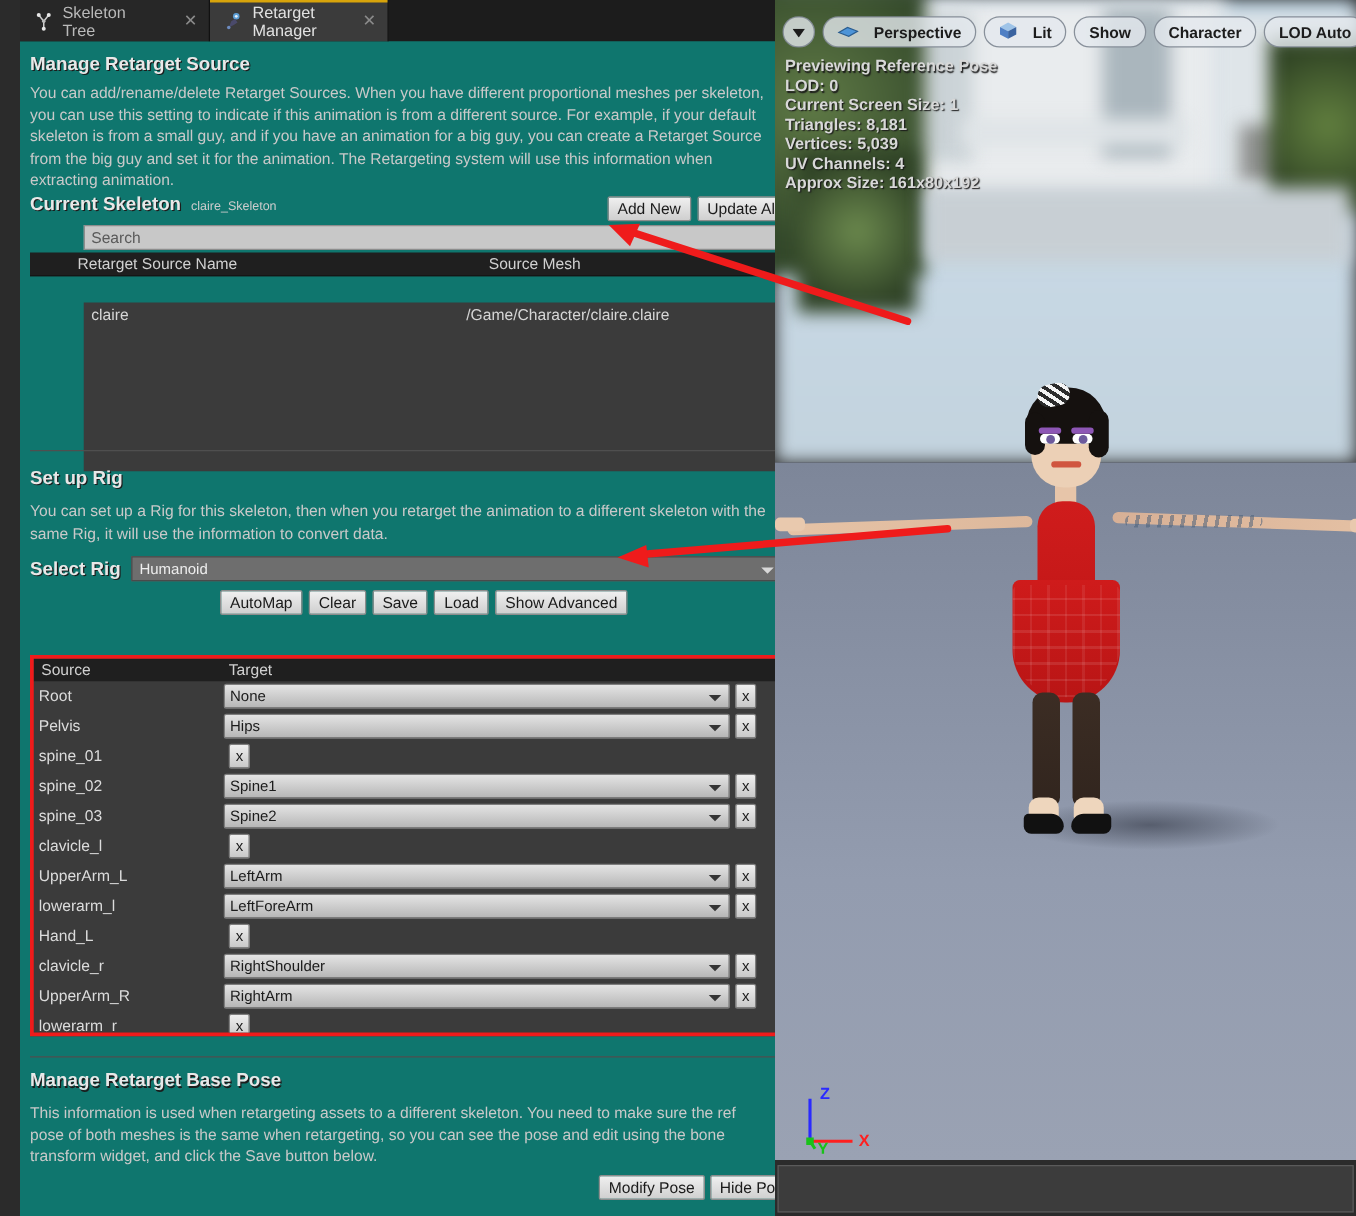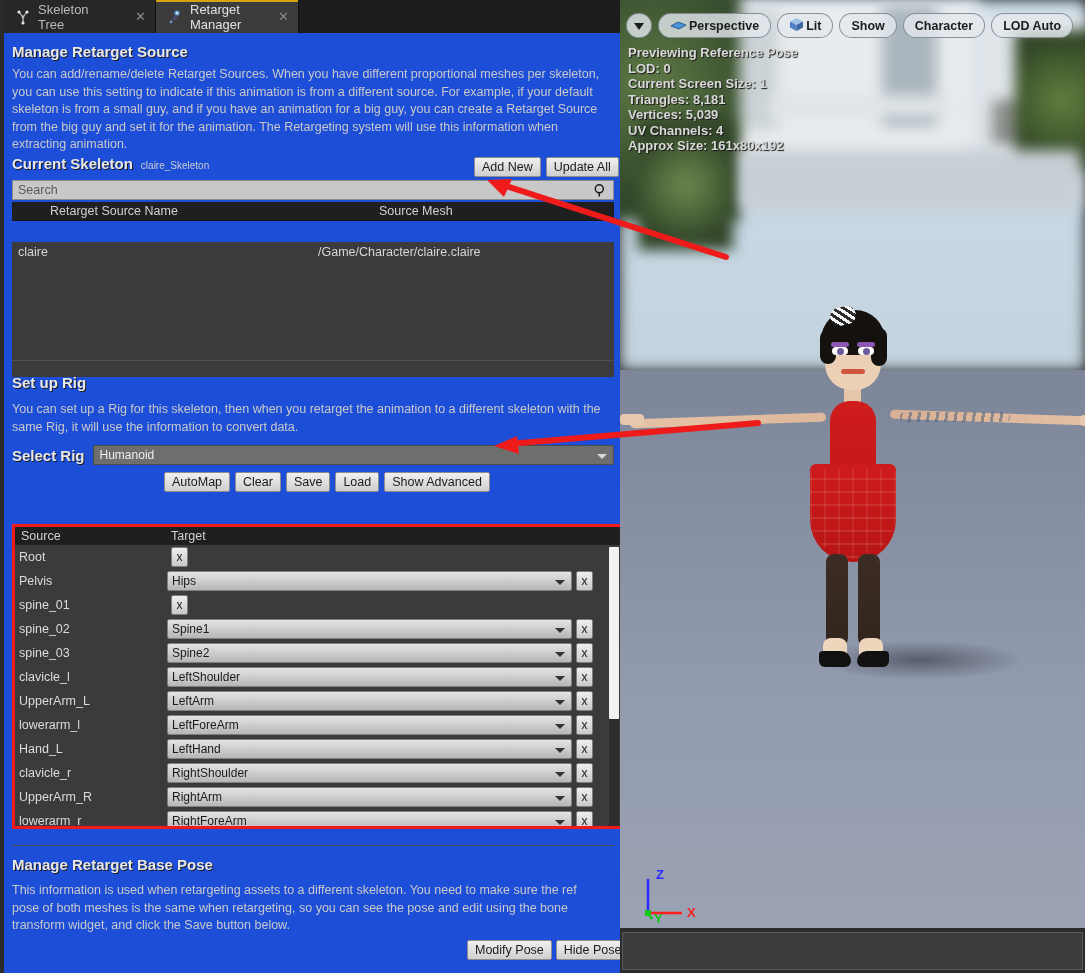--- a/index.html
+++ b/index.html
@@ -6,22 +6,23 @@
   html, body {
     width: 1085px; height: 973px;
     background: #2b2b2b;
     font-family: "Liberation Sans", sans-serif;
     overflow: hidden;
   }
   #app { position: relative; width: 1085px; height: 973px; }
 
   
   #left-panel {
-    position: absolute; left: 4px; top: 0; width: 620px; height: 973px;
-    background: #1d4ed8;
+    position: absolute; left: 16px; top: 0; width: 620px; height: 973px;
+    background: #0f766e;
+    padding-left: 43px;
   }
 
   
   .tabstrip {
     position: absolute; left: 0; top: 0; width: 620px; height: 33px;
     background: #1c1c1c;
     display: flex; align-items: flex-end;
   }
   .tab {
     height: 33px; display: flex; align-items: center; gap: 7px;
@@ -171,21 +172,21 @@
 
   
   #vp-toolbar {
     position: absolute; left: 6px; top: 13px; display: flex; gap: 6px;
     align-items: center; z-index: 20;
   }
   .vp-btn {
     height: 25px; border-radius: 13px; padding: 0 11px;
     background: rgba(228,232,238,.80);
     border: 1px solid rgba(120,128,140,.85);
-    display: flex; align-items: center; gap: 2px;
+    display: flex; align-items: center; gap: 12px;
     font-size: 12.5px; font-weight: bold; color: #1c1c1c;
     white-space: nowrap;
   }
   .vp-btn.sq { padding: 0 7px; }
 
   
   #vp-stats {
     position: absolute; left: 8px; top: 45px; z-index: 20;
     font-size: 13px; font-weight: bold; color: #d8d8d8;
     text-shadow: 1px 1px 1px #1a1a1a; line-height: 15.5px;
@@ -312,20 +313,24 @@
     </div>
 
     <div id="map-list">
       <div id="map-head">
         <span class="mh1">Source</span>
         <span class="mh2">Target</span>
       </div>
       <div id="map-rows">
           <div class="map-row">
             <span class="src">Root</span>
+            <span class="map-combo">
+              <span>None</span>
+              <span class="arrow"></span>
+            </span>
             <span class="xbtn">x</span>
           </div>
           <div class="map-row">
             <span class="src">Pelvis</span>
             <span class="map-combo">
               <span>Hips</span>
               <span class="arrow"></span>
             </span>
             <span class="xbtn">x</span>
           </div>
@@ -344,72 +349,60 @@
           <div class="map-row">
             <span class="src">spine_03</span>
             <span class="map-combo">
               <span>Spine2</span>
               <span class="arrow"></span>
             </span>
             <span class="xbtn">x</span>
           </div>
           <div class="map-row">
             <span class="src">clavicle_l</span>
-            <span class="map-combo">
-              <span>LeftShoulder</span>
-              <span class="arrow"></span>
-            </span>
             <span class="xbtn">x</span>
           </div>
           <div class="map-row">
             <span class="src">UpperArm_L</span>
             <span class="map-combo">
               <span>LeftArm</span>
               <span class="arrow"></span>
             </span>
             <span class="xbtn">x</span>
           </div>
           <div class="map-row">
             <span class="src">lowerarm_l</span>
             <span class="map-combo">
               <span>LeftForeArm</span>
               <span class="arrow"></span>
             </span>
             <span class="xbtn">x</span>
           </div>
           <div class="map-row">
             <span class="src">Hand_L</span>
-            <span class="map-combo">
-              <span>LeftHand</span>
-              <span class="arrow"></span>
-            </span>
             <span class="xbtn">x</span>
           </div>
           <div class="map-row">
             <span class="src">clavicle_r</span>
             <span class="map-combo">
               <span>RightShoulder</span>
               <span class="arrow"></span>
             </span>
             <span class="xbtn">x</span>
           </div>
           <div class="map-row">
             <span class="src">UpperArm_R</span>
             <span class="map-combo">
               <span>RightArm</span>
               <span class="arrow"></span>
             </span>
             <span class="xbtn">x</span>
           </div>
           <div class="map-row">
             <span class="src">lowerarm_r</span>
-            <span class="map-combo">
-              <span>RightForeArm</span>
-              <span class="arrow"></span>
-            </span>
             <span class="xbtn">x</span>
           </div>
         </div>
       <div id="map-scroll-track">
         <div id="map-scroll-thumb"></div>
       </div>
     </div>
 
     <div class="panel-pad hr" style="top:845px; width:602px;"></div>
 

